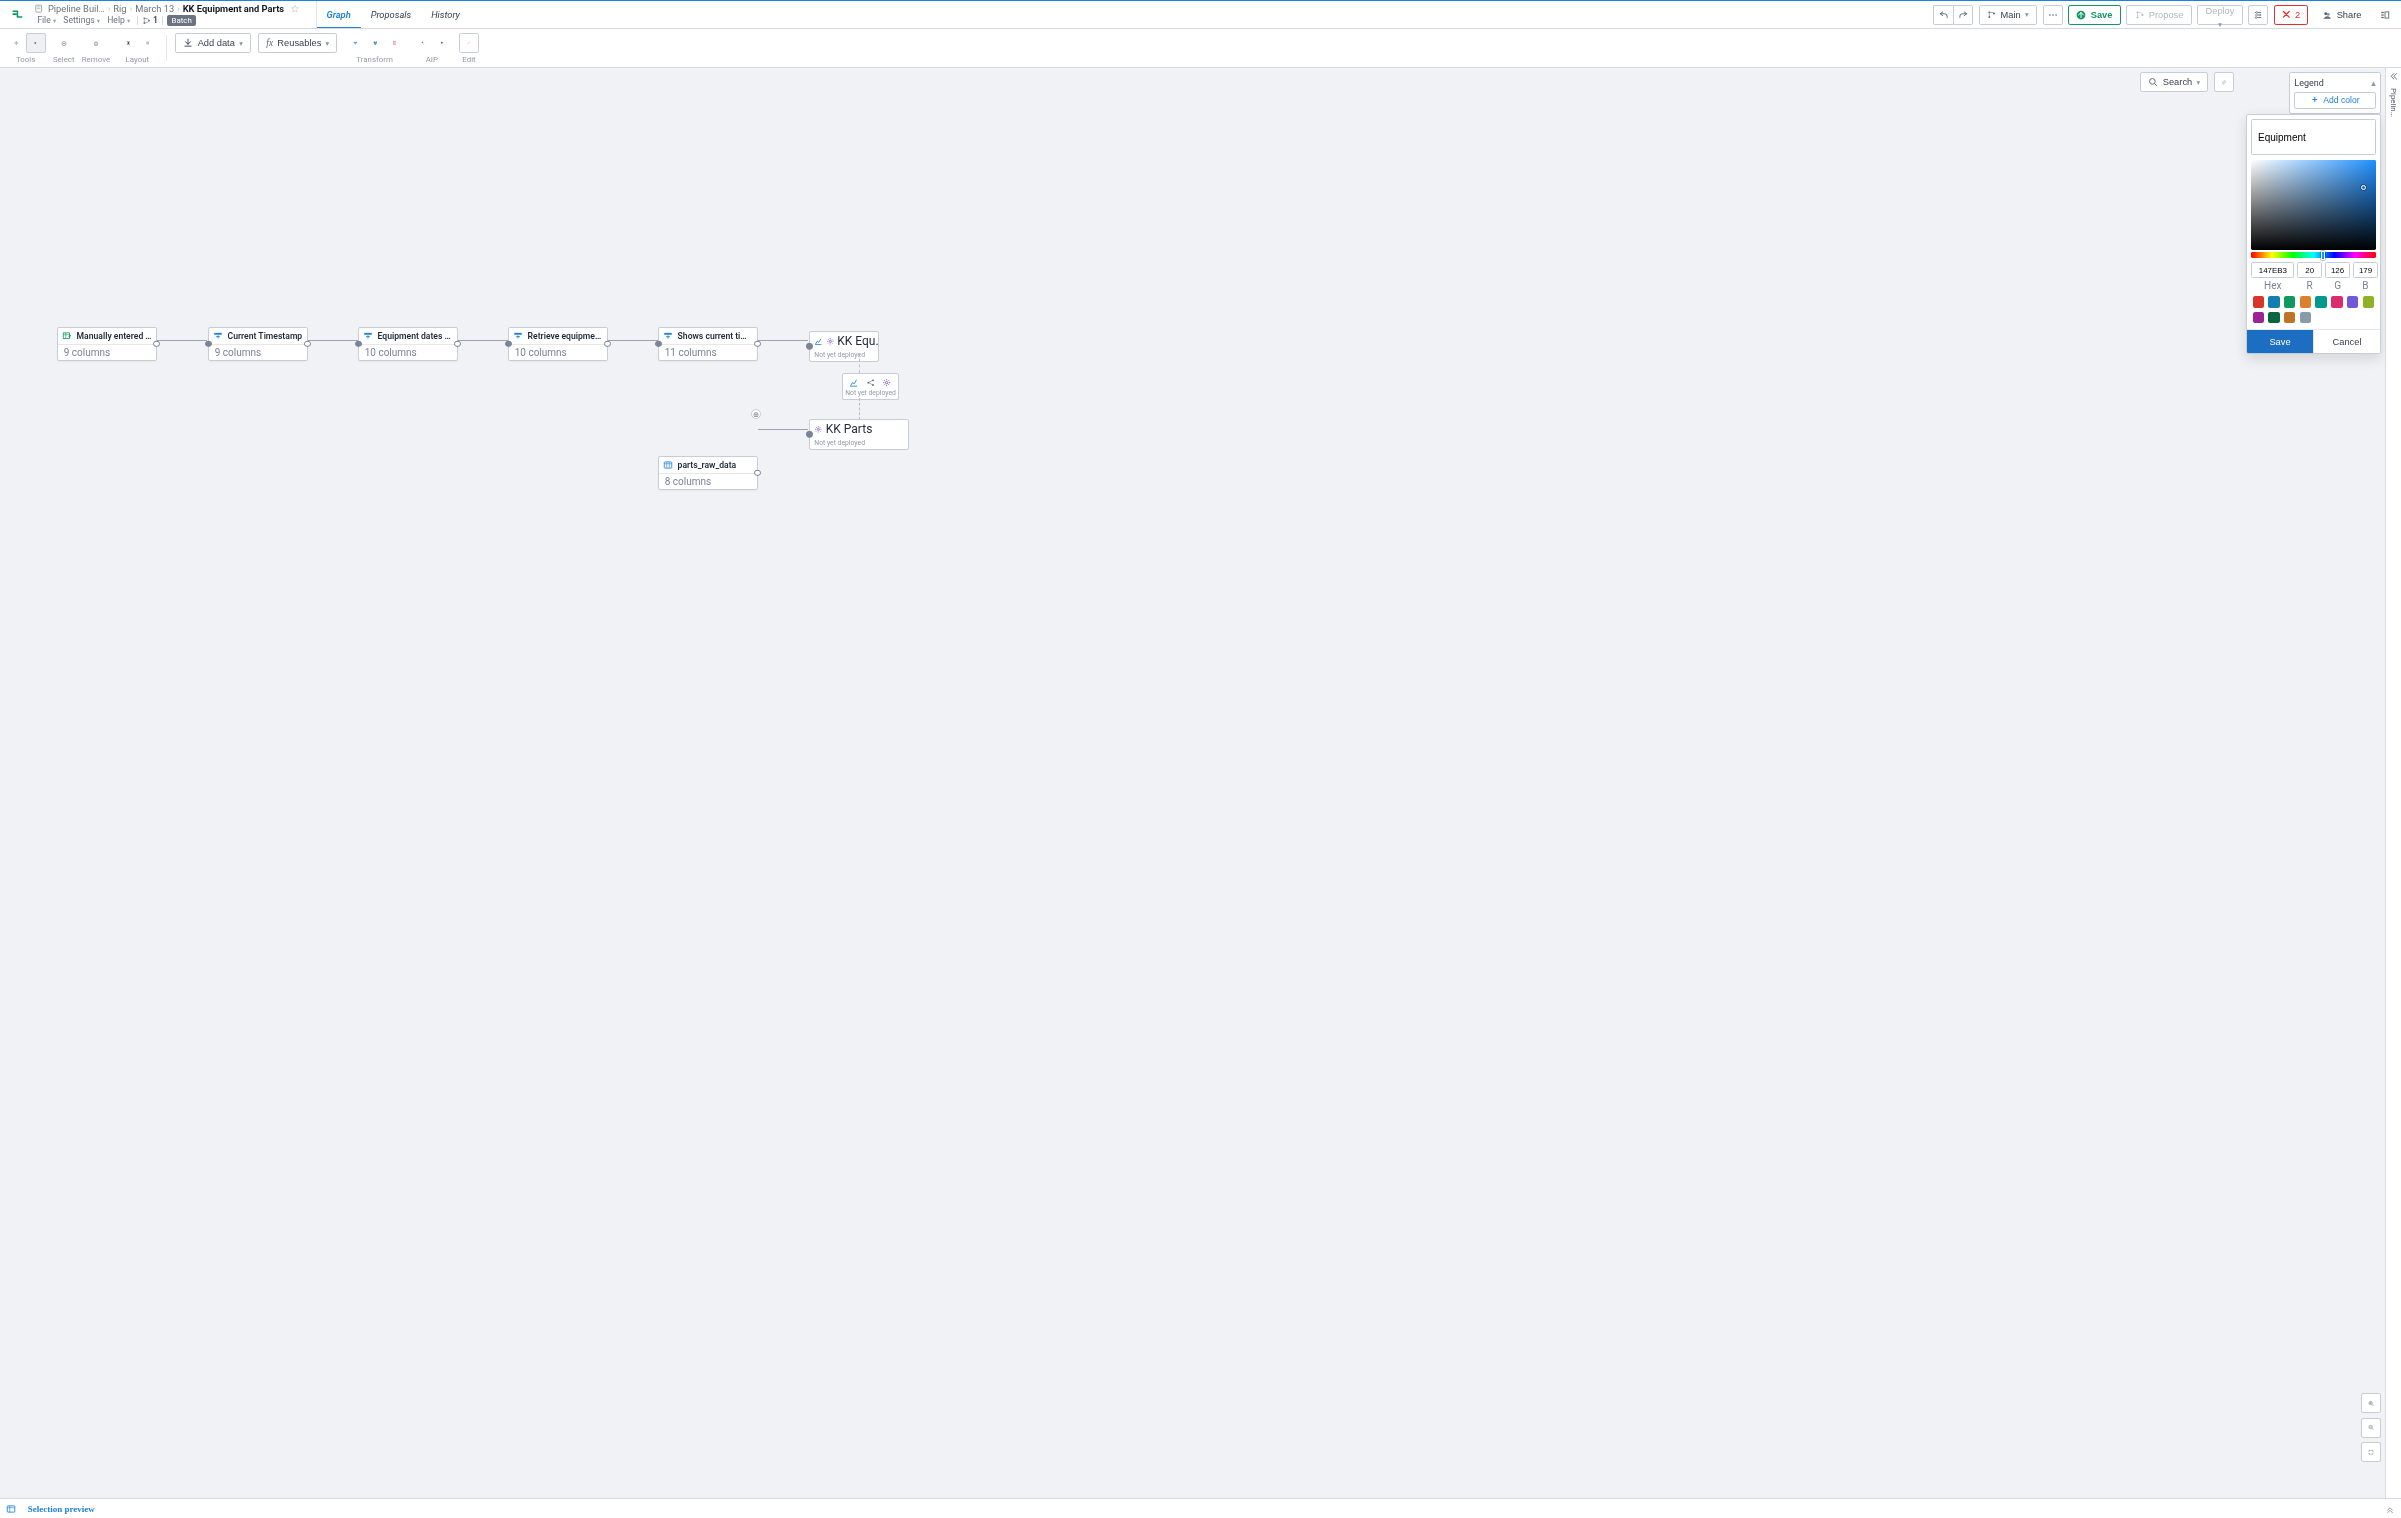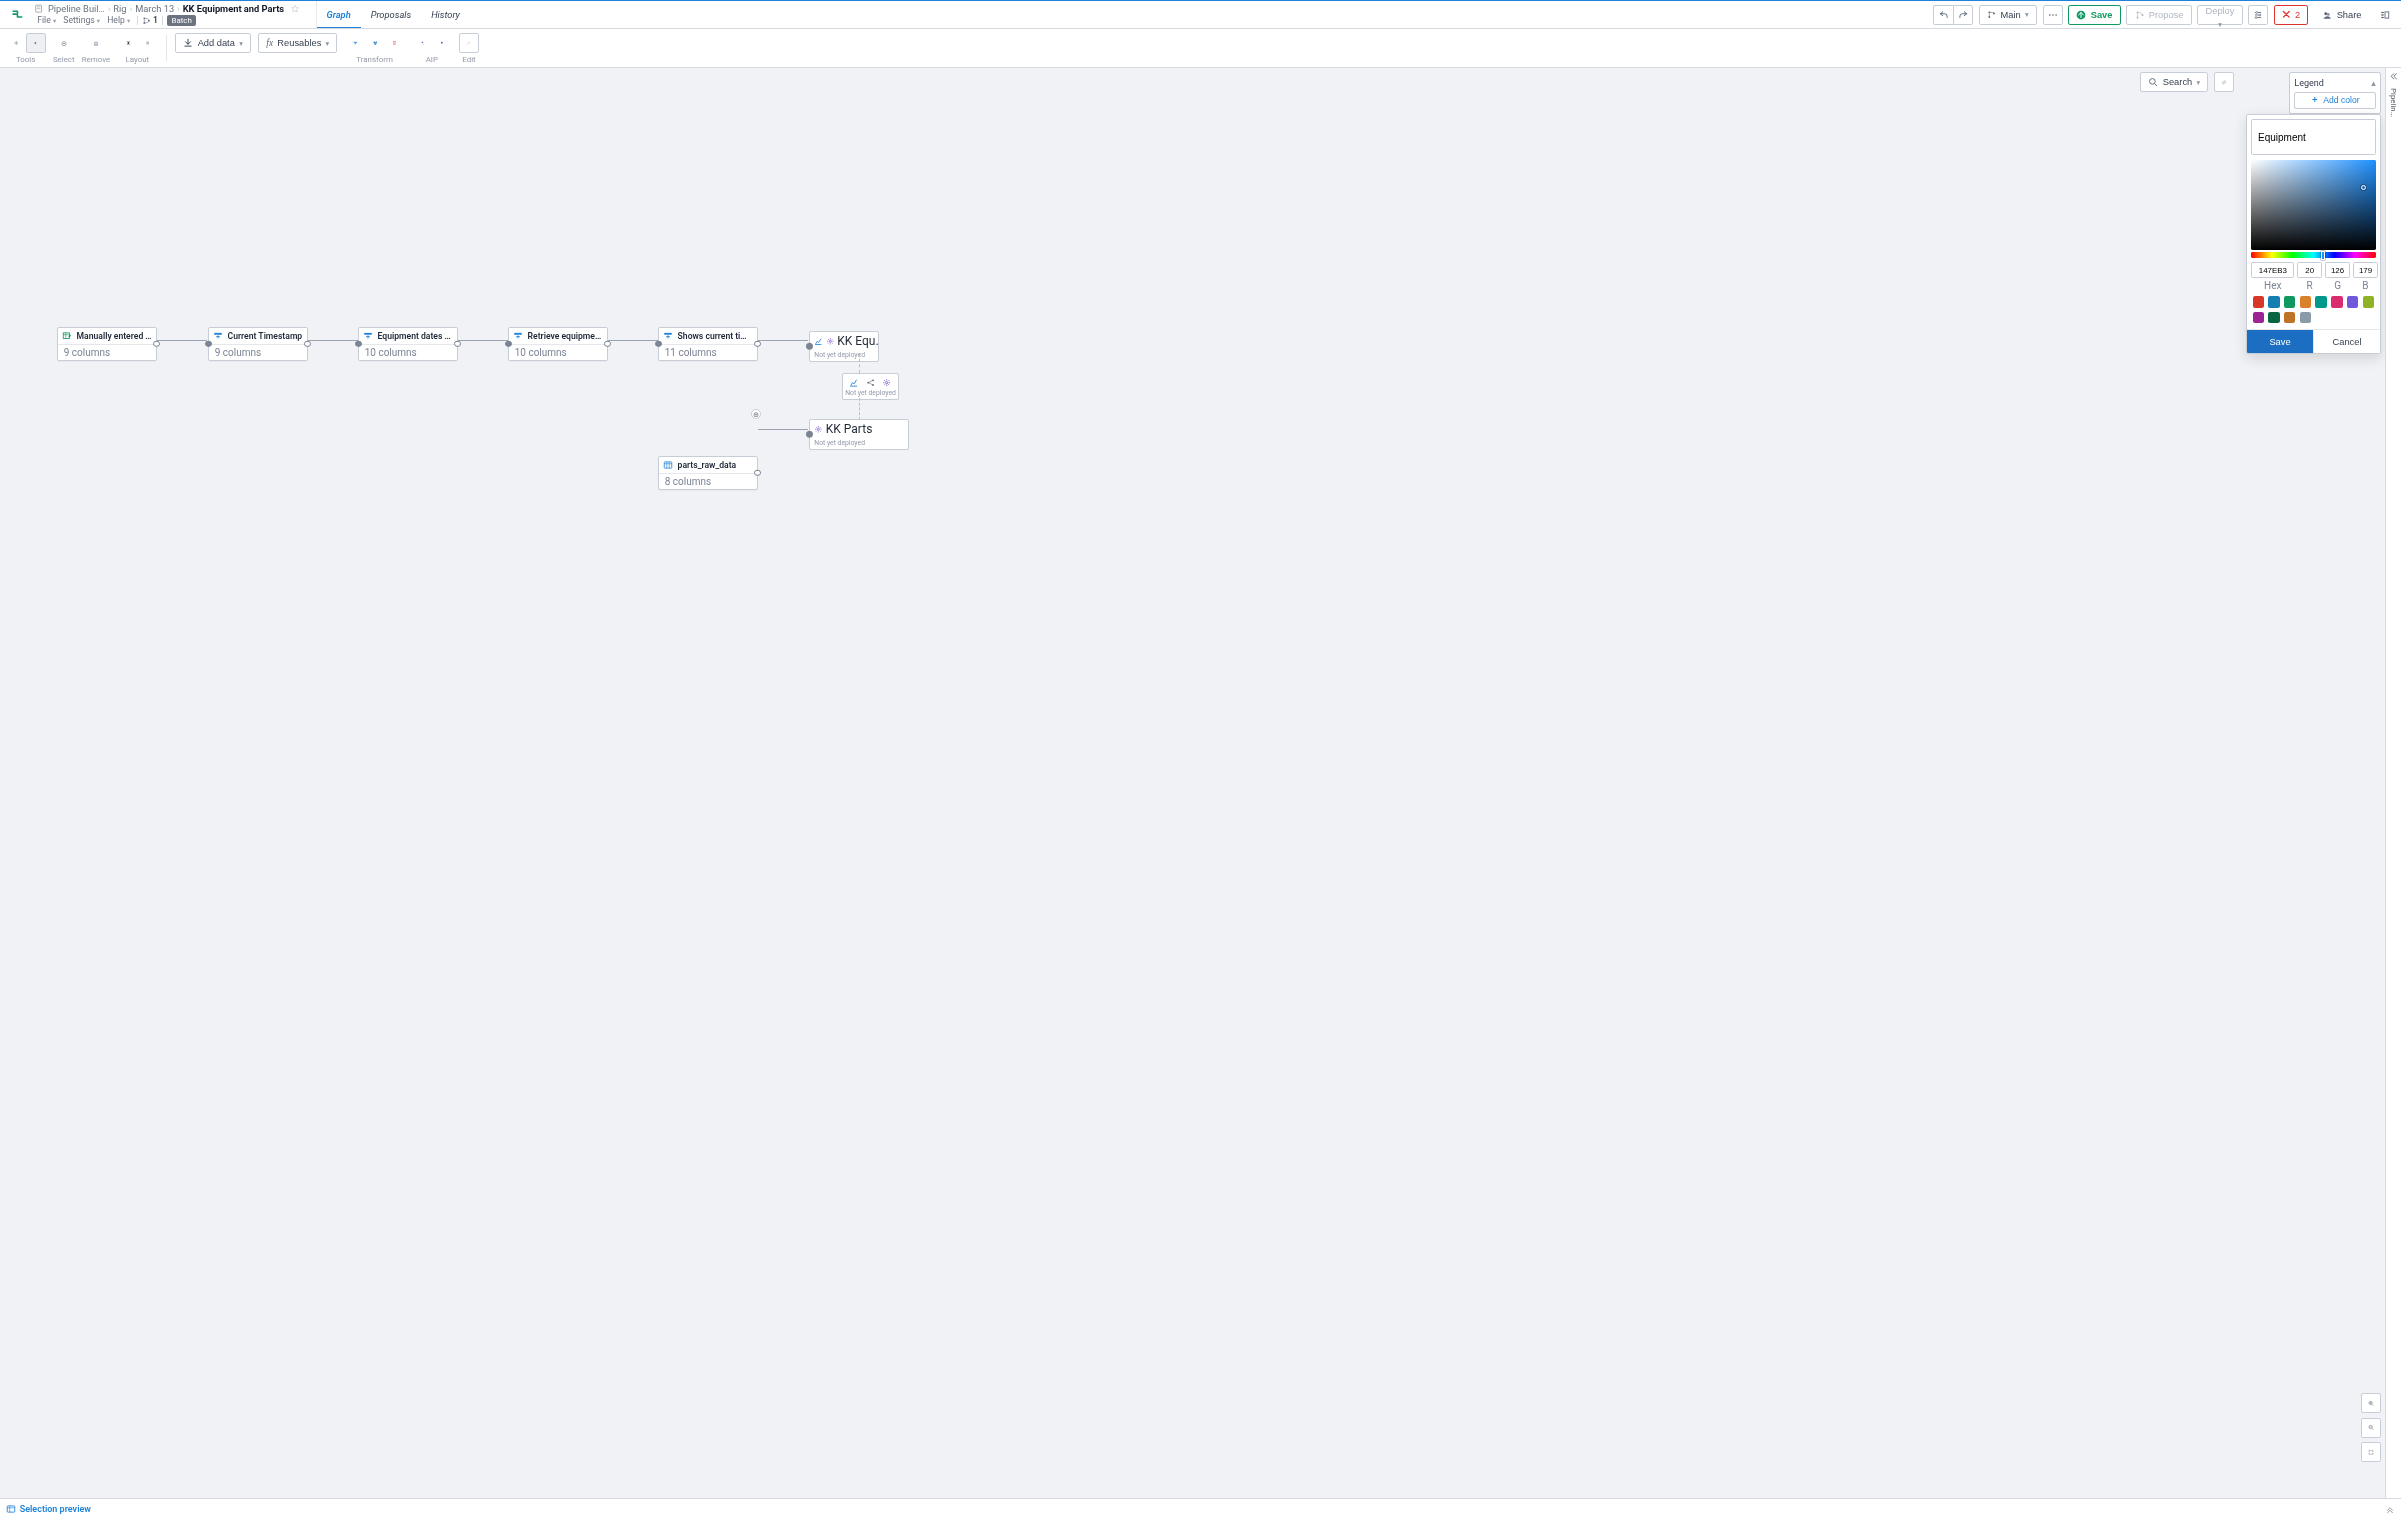--- a/index.html
+++ b/index.html
@@ -111,21 +111,21 @@
   .search-wrap { position:absolute; top:4.3px; right:167px; display:flex; gap:5.7px; align-items:center; }
   .search-btn { height:20px; padding:0 7.2px; border:0.7px solid #c7cdd6; border-radius:2.1px; background:#fff; display:inline-flex; align-items:center; gap:4.3px; font-size:9.3px; color:#374151; cursor:pointer; }
   .link-btn { width:20px; height:20px; border:0.7px solid #c7cdd6; border-radius:2.1px; background:#fff; display:inline-flex; align-items:center; justify-content:center; color:#8c96a5; cursor:pointer; }
 
   
   .zoom-controls { position:absolute; bottom:36px; right:20px; display:flex; flex-direction:column; gap:4.3px; }
   .zoom-btn { width:20px; height:20px; border:0.7px solid #c7cdd6; border-radius:2.1px; background:#fff; display:flex; align-items:center; justify-content:center; color:#6b7280; cursor:pointer; }
 
   
   .bottombar { height:20px; background:#fff; border-top:0.7px solid #d7dae0; display:flex; align-items:center; padding:0 5.7px; gap:5.7px; }
-  .sel-preview { display:flex; align-items:center; gap:4px; color:#2082d8; font-size:9px; font-weight:600; }
+  .sel-preview { display:flex; align-items:center; gap:12px; color:#2082d8; font-size:9px; font-weight:600;font-family:Liberation Serif, serif; }
   .bottombar-right { margin-left:auto; color:#8c96a5; cursor:pointer; }
 
   svg { display:block; }
 </style>
 </head>
 <body>
 
 <div class="topbar">
   <div class="topbar-left">
     <div class="app-logo">

